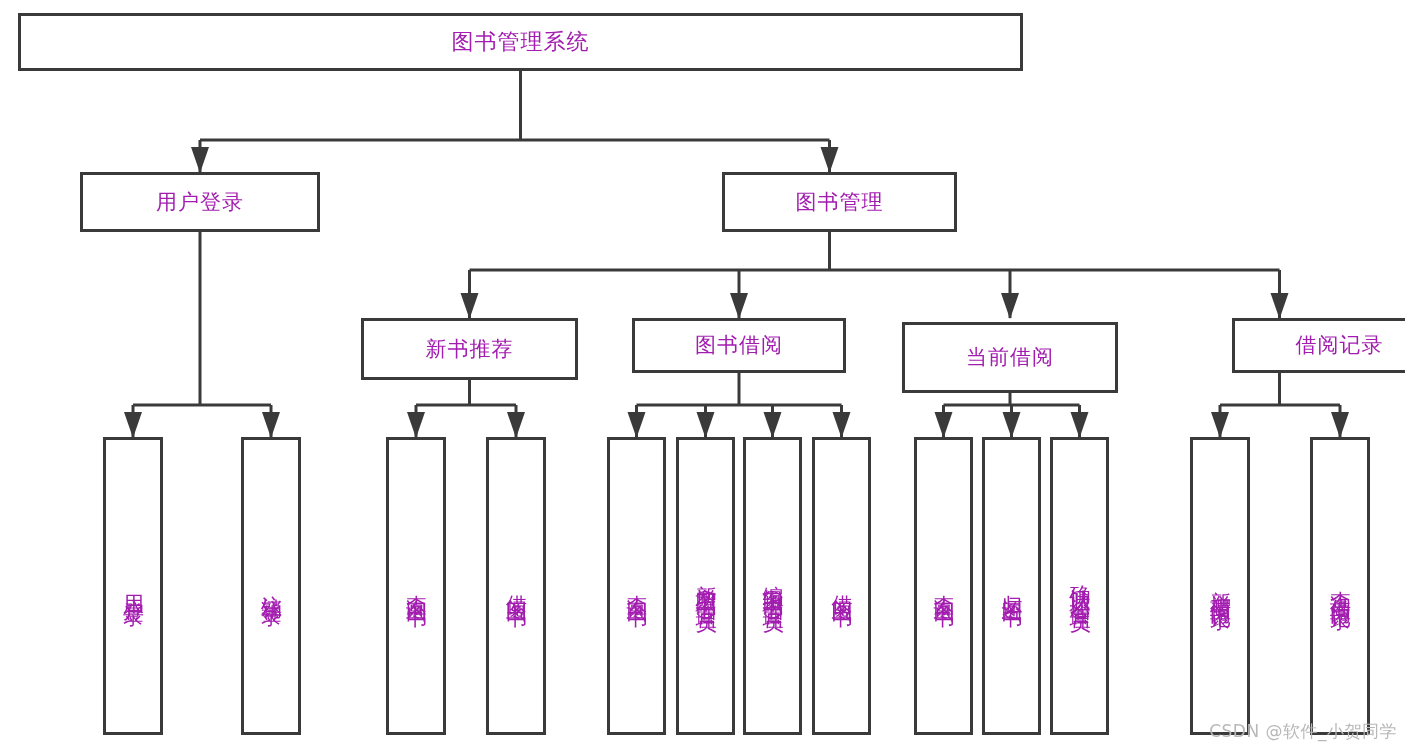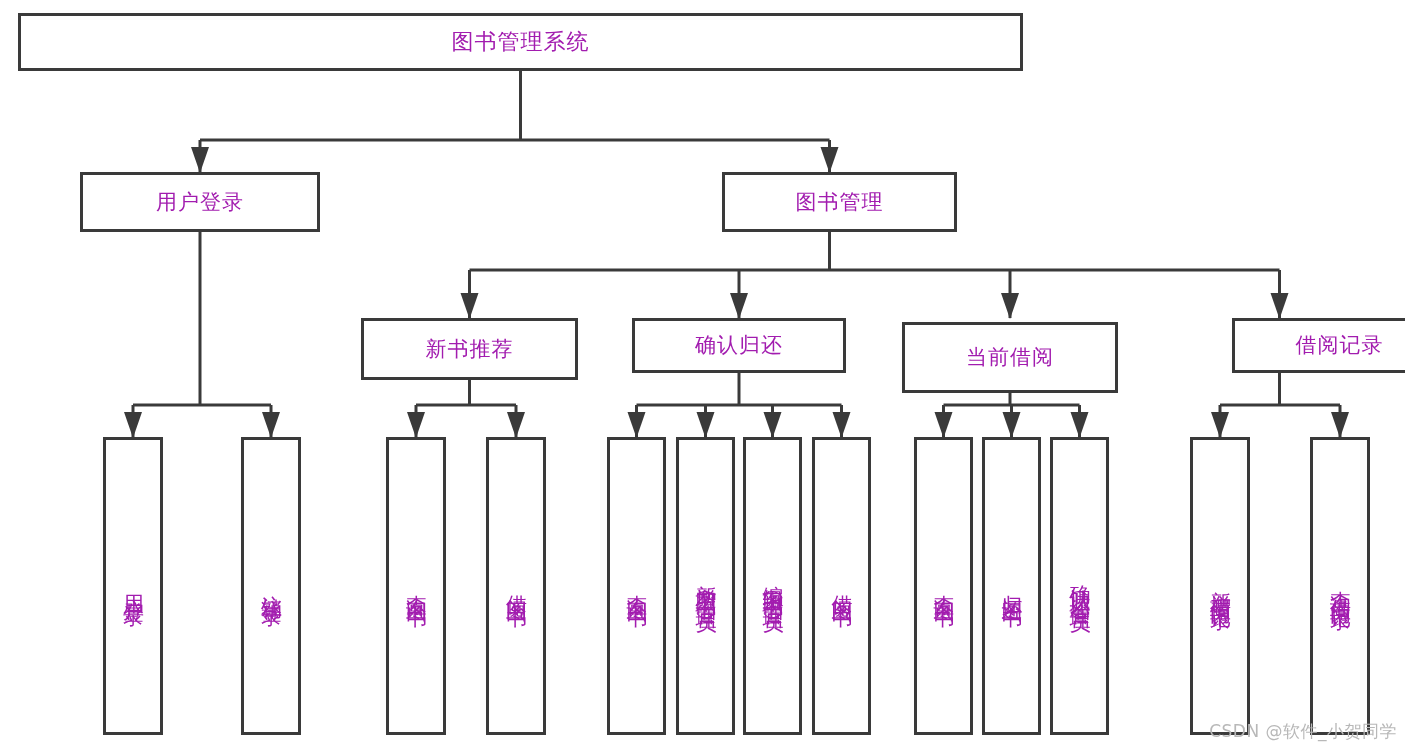--- a/index.html
+++ b/index.html
@@ -162,21 +162,21 @@
       <div class="node level-1" id="node-user-login" style="left: 80px; top: 172px; width: 240px; height: 60px;">
         <span class="node-label">用户登录</span>
       </div>
       <div class="node level-1" id="node-book-manage" style="left: 712px; top: 172px; width: 235px; height: 60px; margin-left: 10px;">
         <span class="node-label">图书管理</span>
       </div>
       <div class="node level-2" id="node-new-book-rec" style="left: 361px; top: 318px; width: 217px; height: 62px;">
         <span class="node-label">新书推荐</span>
       </div>
       <div class="node level-2" id="node-book-borrow" style="left: 632px; top: 318px; width: 214px; height: 55px;">
-        <span class="node-label">确认归还</span>
+        <span class="node-label">图书借阅</span>
       </div>
       <div class="node level-2" id="node-current-borrow" style="left: 902px; top: 322px; width: 216px; height: 71px;">
         <span class="node-label">当前借阅</span>
       </div>
       <div class="node level-2" id="node-borrow-record" style="left: 1232px; top: 318px; width: 215px; height: 55px;">
         <span class="node-label">借阅记录</span>
       </div>
       <div class="node level-3 vertical" id="node-leaf-user-login" style="left: 103px; top: 437px; width: 60px; height: 298px;">
         <span class="node-label">用户登录</span>
       </div>

